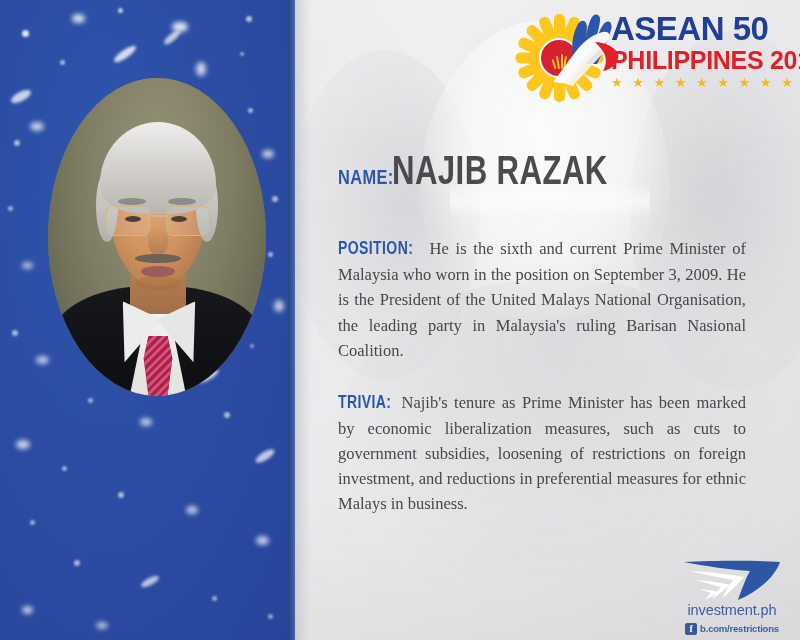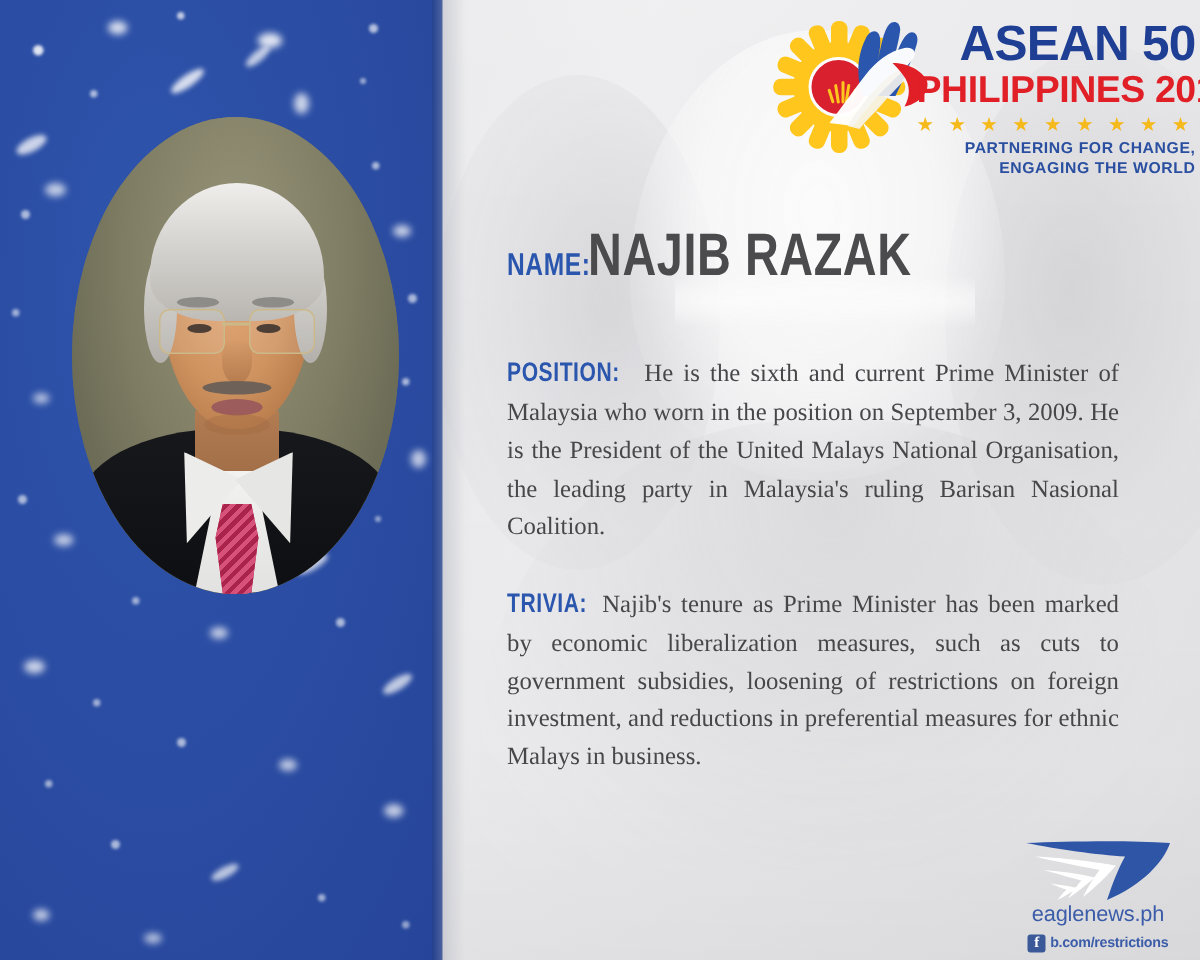--- a/index.html
+++ b/index.html
@@ -344,21 +344,21 @@
   .dove-red {
     position: absolute;
     left: 88px; top: 34px;
     width: 26px; height: 32px;
   }
   .logo-text {
     position: absolute;
     left: 106px;
     top: 0;
     width: 186px;
-    text-align: right;
+    text-align: left;
   }
   .asean50 {
     font-family: "Liberation Sans", sans-serif;
     font-weight: bold;
     font-size: 33px;
     letter-spacing: -0.5px;
     color: #1f3f94;
     line-height: 1;
     margin-top: 6px;
     white-space: nowrap;
@@ -599,24 +599,20 @@
       <path d="M14 58 C20 48 28 38 36 30 C42 24 48 20 54 18 C58 17 59 21 56 24 C48 31 40 40 33 48 C29 52 25 56 22 60 Z" fill="#f6f4ee" opacity=".9"></path>
     </svg>
     <svg class="dove-red" viewBox="0 0 26 32">
       <path d="M2 2 C12 2 22 7 25 14 C27 21 20 29 10 31 C14 24 14 16 9 10 C7 7 4 4 2 2 Z" fill="#e01f27"></path>
     </svg>
 
     <div class="logo-text">
       <div class="asean50">ASEAN 50</div>
       <div class="ph2017">PHILIPPINES 2017</div>
       <div class="stars">★ ★ ★ ★ ★ ★ ★ ★ ★ ★ ★</div>
-      <div class="tagline">
-        <div>PARTNERING FOR CHANGE,</div>
-        <div>ENGAGING THE WORLD</div>
-      </div>
     </div>
   </div>
 
   <div class="content">
 
     <div class="name-row">
       <span class="lbl name-lbl">NAME:</span>
       <span class="name-val">NAJIB RAZAK</span>
     </div>
 
@@ -630,20 +626,20 @@
 
   </div>
 
   <div class="footer">
     <svg class="eagle-mark" viewBox="0 0 112 44">
       <path d="M8 4 C34 3 74 2 104 4 C100 16 86 32 62 42 C66 30 70 20 74 13 C56 12 28 8 8 4 Z" fill="#2e55a6"></path>
       <path d="M14 13 C36 14 56 17 68 19 C62 26 54 34 46 40 C50 32 54 26 57 22 C42 19 26 16 14 13 Z" fill="#ffffff"></path>
       <path d="M20 22 C34 23 46 25 54 27 C48 32 42 37 36 41 C40 35 43 31 45 29 C37 27 27 24 20 22 Z" fill="#ffffff"></path>
       <path d="M24 31 C32 32 38 33 43 34 C38 37 33 40 29 42 C32 38 34 36 35 35 C31 34 27 32 24 31 Z" fill="#ffffff"></path>
     </svg>
-    <div class="eagle-name">eaglenews.ph</div>
+    <div class="eagle-name">investment.ph</div>
     <div class="fb-row">
       <span class="fb-badge">f</span>
       <span class="fb-text">b.com/restrictions</span>
     </div>
   </div>
 
 </div>
 
 </body></html>

